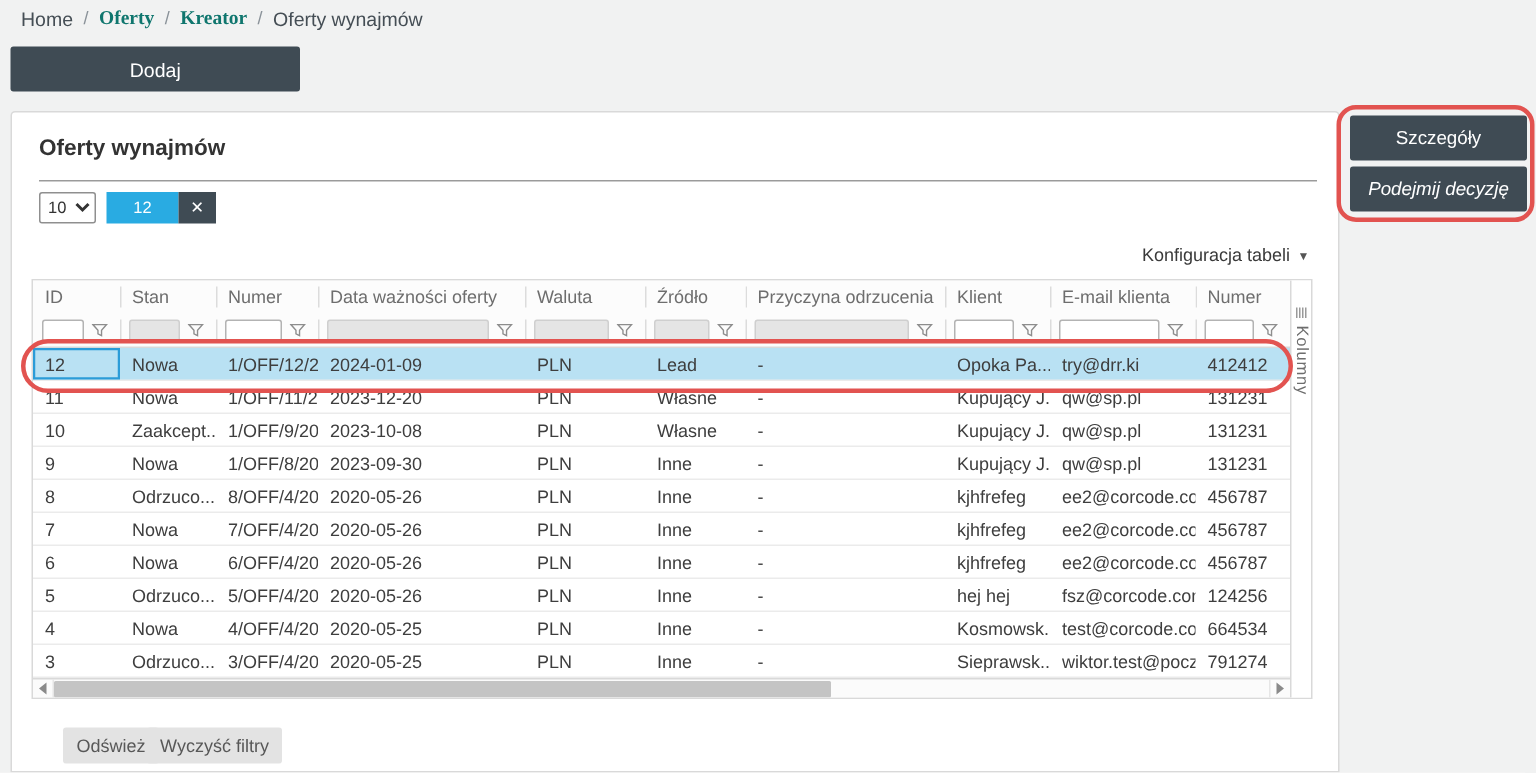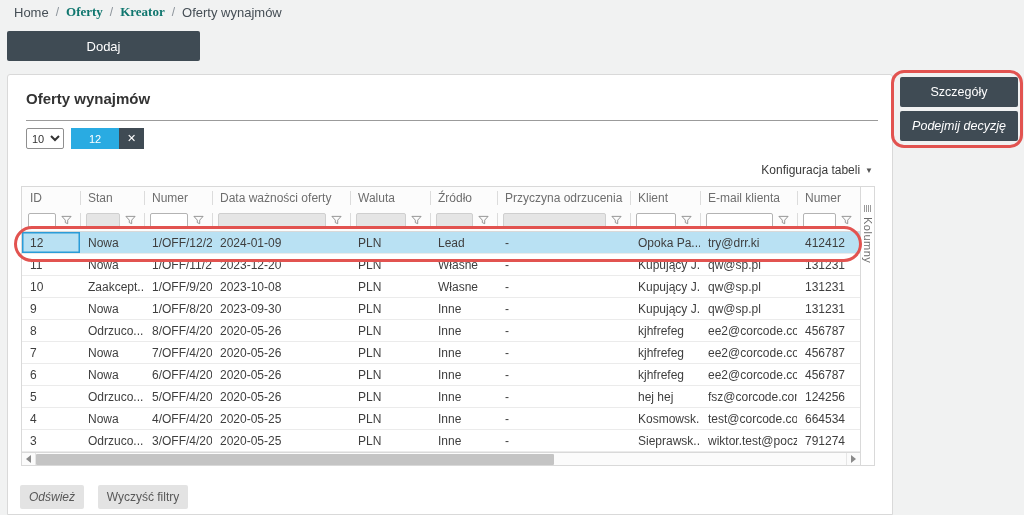--- a/index.html
+++ b/index.html
@@ -56,21 +56,21 @@
   .sb-thumb { position:absolute; left:0; top:1px; height:11px; width:64%; background:#c4c4c4; border-radius:1px; cursor:grab; }
 
   
   .side-strip { width:14px; border-left:1px solid #d9d9d9; background:#fff; display:flex; flex-direction:column; align-items:center; padding-top:18px; cursor:pointer; }
   .grip { display:flex; gap:1px; margin-bottom:5px; }
   .grip i { display:block; width:1px; height:7px; background:#9a9a9a; }
   .side-label { writing-mode:vertical-rl; font-size:11px; color:#6d6d6d; letter-spacing:0.5px; }
 
   
   .btn-light { position:absolute; top:410px; height:24px; background:#e3e3e3; color:#585858; font-size:12px; border:none; border-radius:2px; cursor:pointer; }
-  #refresh-btn { left:12px; width:64px;font-style:italic; }
+  #refresh-btn { left:34px; width:64px; }
   #clear-filters-btn { left:90px; width:90px; }
   .pagination { position:absolute; right:35px; top:404px; font-size:12px; color:#8b8b8b; display:flex; align-items:center; gap:13px; }
   .pg-range { margin-right:18px; }
   .pg-icon { font-size:11px; letter-spacing:-1px; cursor:pointer; }
   .pg-disabled { color:#ccced0; }
   .pg-active { color:#737373; }
 
   
   .side-btn { position:absolute; left:900px; width:118px; height:30px; font-size:12.5px; }
   #details-btn { top:77px; }

